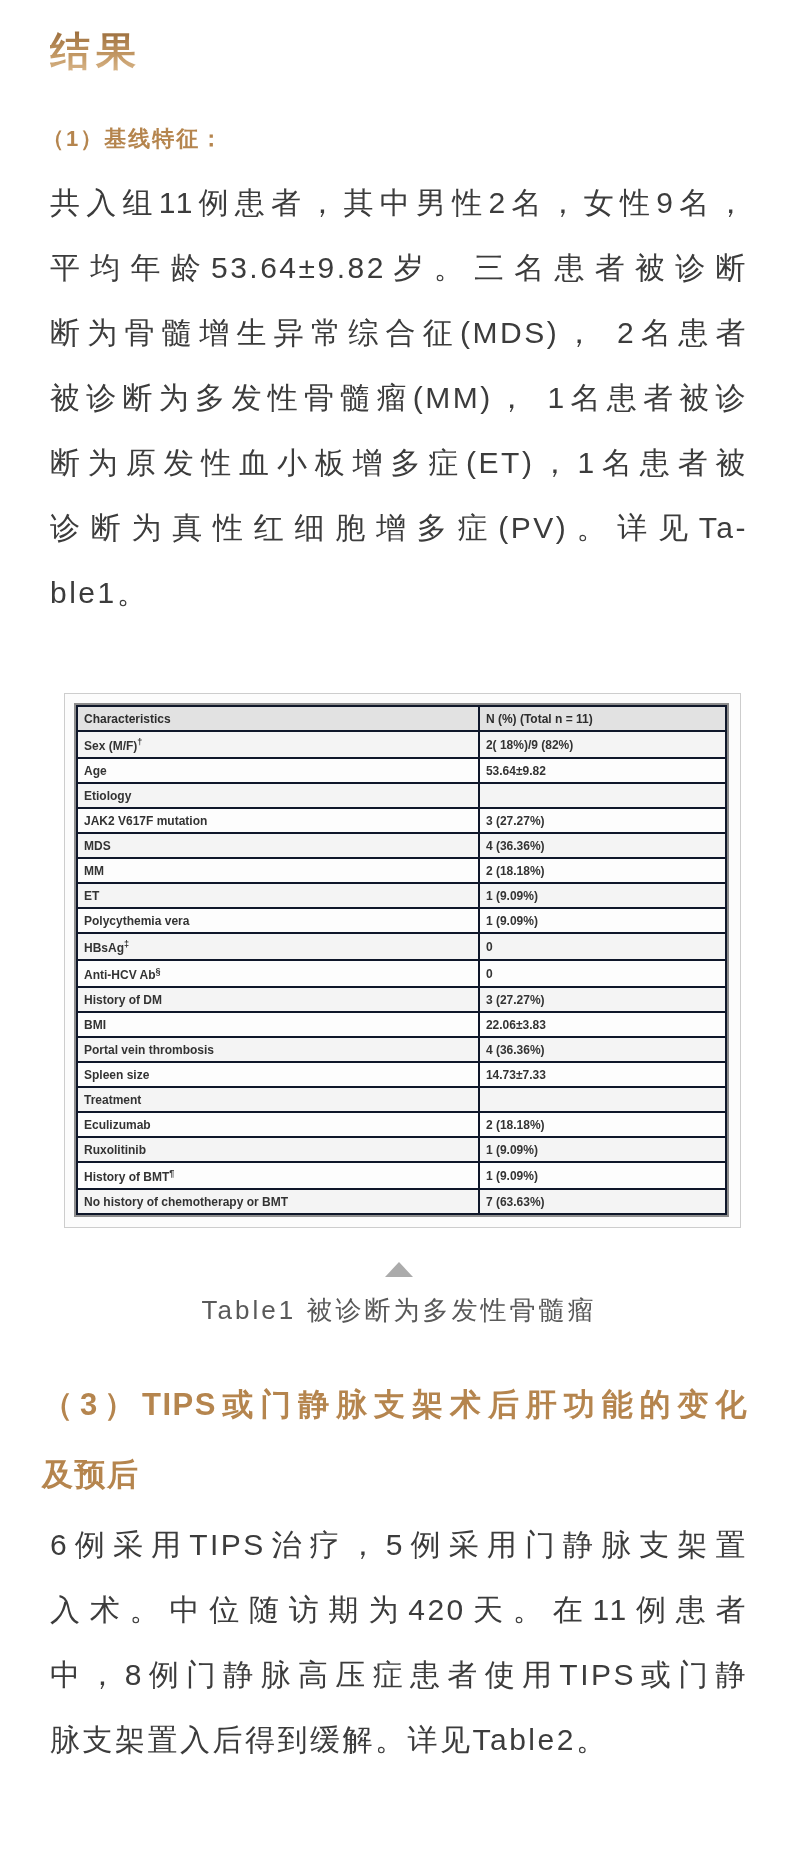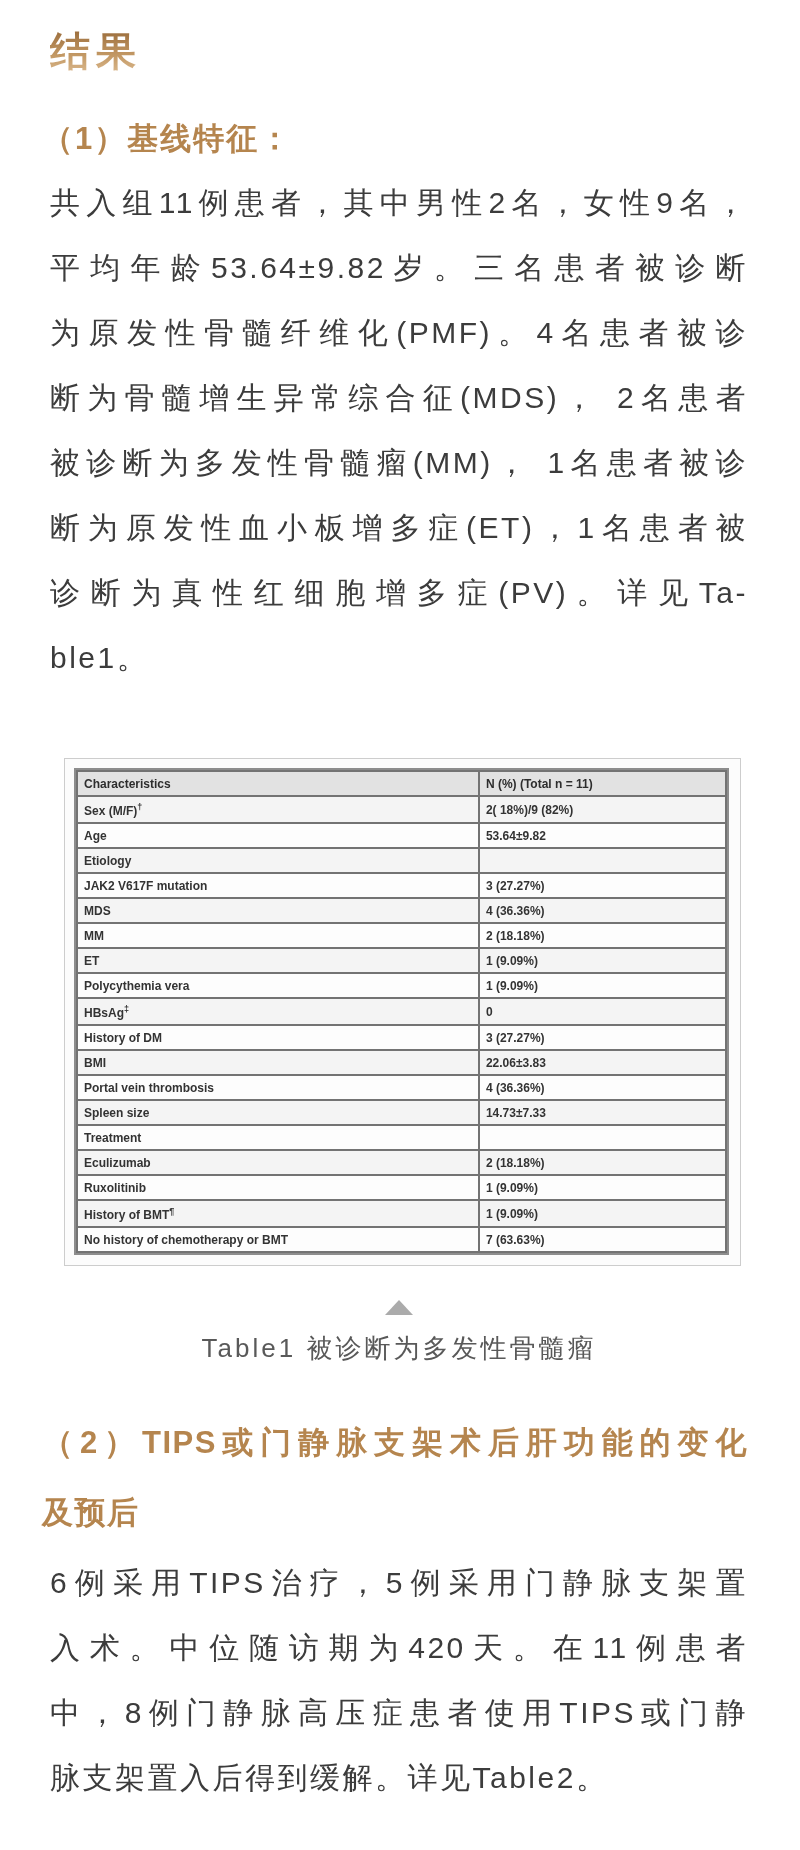--- a/index.html
+++ b/index.html
@@ -32,21 +32,21 @@
       background:linear-gradient(180deg,#9c6e3d 10%,#c49a66 60%,#ddbc92 100%);
       -webkit-background-clip:text;
       background-clip:text;
       -webkit-text-fill-color:transparent;
     }
   }
   
   .section-heading{
     color:var(--accent);
     font-weight:700;
-    font-size:31px;
+    font-size:22px;
     letter-spacing:2px;
     line-height:46px;
     margin-top:40px;
     margin-left:-8px;
   }
   .section-heading-2{
     color:var(--accent);
     font-weight:700;
     font-size:31px;
     letter-spacing:1.5px;
@@ -80,21 +80,21 @@
     border:1px solid #cdcdcd;
     background:#fcfcfc;
     padding:9px 11px 10px 9px;
     cursor:pointer;
   }
   table.baseline{
     width:100%;
     border-collapse:separate;
     border-spacing:2px;
     border:2px solid #8d8d8d;
-    background:#737373;
+    background:#0f172a;
     table-layout:fixed;
   }
   table.baseline th{
     background:#e2e2e2;
     text-align:left;
     font-size:12px;
     font-weight:700;
     color:#2d2d2d;
     padding:5px 6px 4px 6px;
   }
@@ -135,21 +135,20 @@
 
 <div class="page">
 
   <h1 class="main-title">结果</h1>
 
   <h2 class="section-heading">（1）基线特征：</h2>
 
   <div class="para">
       <div class="line">共入组11例患者，其中男性2名，女性9名，</div>
       <div class="line">平均年龄53.64±9.82岁。三名患者被诊断</div>
-      <div class="line">为原发性骨髓纤维化(PMF)。4名患者被诊</div>
       <div class="line">断为骨髓增生异常综合征(MDS)， 2名患者</div>
       <div class="line">被诊断为多发性骨髓瘤(MM)， 1名患者被诊</div>
       <div class="line">断为原发性血小板增多症(ET)，1名患者被</div>
       <div class="line">诊断为真性红细胞增多症(PV)。详见Ta-</div>
       <div class="line short">ble1。</div>
     </div>
 
   <div class="table-figure">
     <table class="baseline">
       <colgroup>
@@ -193,20 +192,24 @@
           </tr>
           <tr>
             <td>Polycythemia vera</td>
             <td>1 (9.09%)</td>
           </tr>
           <tr>
             <td>HBsAg<sup>‡</sup></td>
             <td>0</td>
           </tr>
           <tr>
+            <td>Anti-HCV Ab<sup>§</sup></td>
+            <td>0</td>
+          </tr>
+          <tr>
             <td>History of DM</td>
             <td>3 (27.27%)</td>
           </tr>
           <tr>
             <td>BMI</td>
             <td>22.06±3.83</td>
           </tr>
           <tr>
             <td>Portal vein thrombosis</td>
             <td>4 (36.36%)</td>
@@ -238,21 +241,21 @@
         </tbody>
     </table>
   </div>
 
   <div class="caption-block">
     <div class="triangle-up"></div>
     <div class="figure-caption">Table1 被诊断为多发性骨髓瘤</div>
   </div>
 
   <h2 class="section-heading-2">
-      <div class="line">（2）TIPS或门静脉支架术后肝功能的变化</div>
+      <div class="line">（3）TIPS或门静脉支架术后肝功能的变化</div>
       <div class="line short">及预后</div>
     </h2>
 
   <div class="para para-2">
       <div class="line">6例采用TIPS治疗，5例采用门静脉支架置</div>
       <div class="line">入术。中位随访期为420天。在11例患者</div>
       <div class="line">中，8例门静脉高压症患者使用TIPS或门静</div>
       <div class="line short">脉支架置入后得到缓解。详见Table2。</div>
     </div>
 

